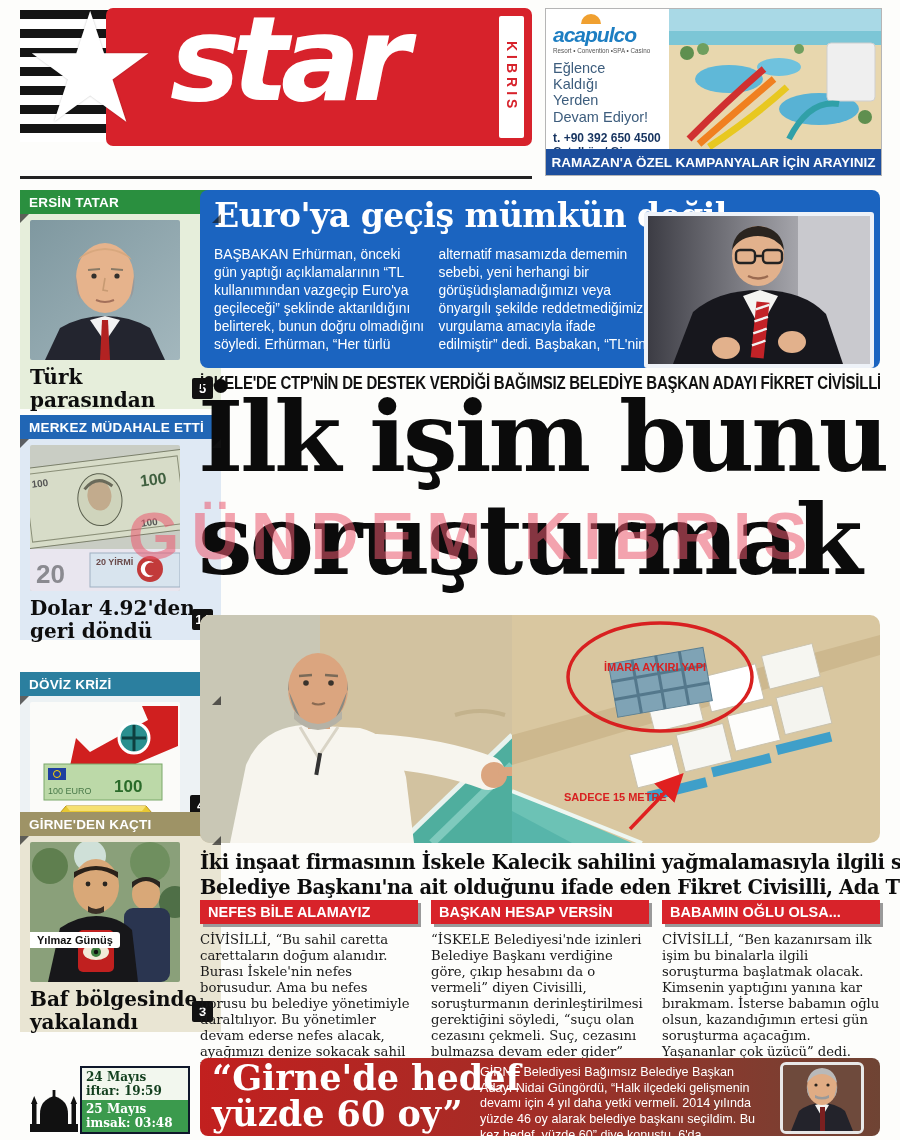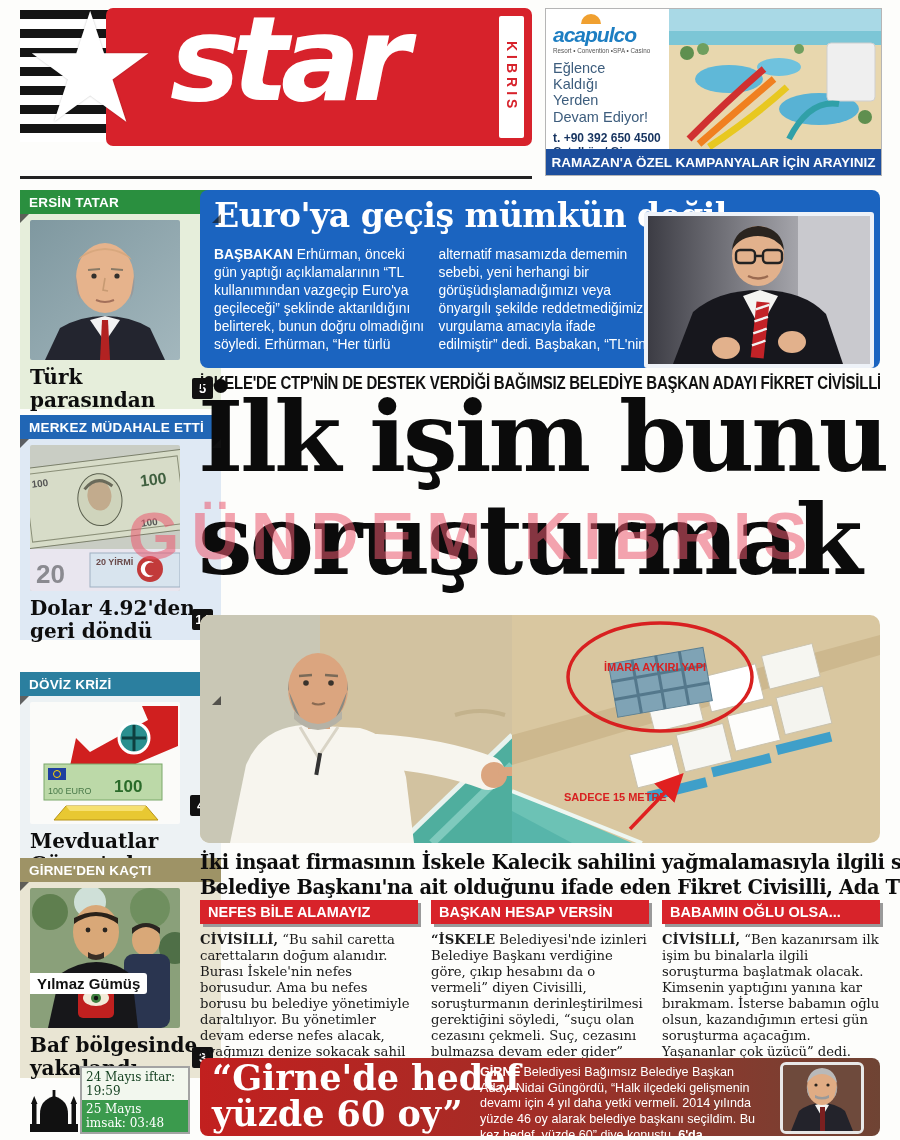--- a/index.html
+++ b/index.html
@@ -49,41 +49,41 @@
   .sb-body{position:relative;padding:6px 8px 8px 10px;box-sizing:border-box;}
   .sb-img{position:relative;width:150px;overflow:hidden;border-radius:2px;}
   .sb-img svg{display:block;}
   .sb-hl{font-family:"DejaVu Serif","Liberation Serif",serif;font-weight:bold;font-size:20px;line-height:1.17;
          color:#0d0d0d;margin-top:6px;white-space:pre-line;}
   .badge{position:absolute;width:21px;height:21px;background:#111;color:#fff;font-weight:bold;font-size:13px;
          display:flex;align-items:center;justify-content:center;border-radius:2px;}
   .sb1{top:190px;} .sb1 .sb-head{background:#2a8f3f;} .sb1 .sb-body{background:#e6eedb;height:195px;}
   .sb2{top:415px;} .sb2 .sb-head{background:#2166b5;} .sb2 .sb-body{background:#dfe9f4;height:201px;}
   .sb3{top:650px;} .sb3 .sb-head{background:#2b7f9f;margin-top:22px;} .sb3 .sb-body{background:#edf2f4;height:178px;}
-  .sb4{top:858px;} .sb4 .sb-head{background:#9e9366;} .sb4 .sb-body{background:#e9e5d3;height:196px;}
+  .sb4{top:812px;} .sb4 .sb-head{background:#9e9366;} .sb4 .sb-body{background:#e9e5d3;height:196px;}
   .b1{right:8px;bottom:10px;} .b2{right:8px;bottom:10px;} .b4{right:8px;bottom:10px;}
   .b3{right:10px;bottom:58px;}
-  .photo-cap{position:absolute;left:0;bottom:34px;background:#fff;color:#111;font-weight:bold;font-size:15px;
+  .photo-cap{position:absolute;left:0;bottom:34px;background:#fff;color:#111;font-weight:bold;font-size:11px;
              padding:2px 7px;border-radius:0 3px 3px 0;}
 
   .prayer{left:28px;top:1088px;width:162px;height:46px;display:flex;align-items:flex-end;}
   .mosque{width:52px;height:46px;flex:none;}
-  .prayer-box{flex:1;border:2px solid #a3a3a3;font-family:"DejaVu Serif","Liberation Serif",serif;font-weight:normal;}
+  .prayer-box{flex:1;border:2px solid #0f172a;font-family:"DejaVu Serif","Liberation Serif",serif;font-weight:bold;}
   .prayer-row1{background:#f2f7ee;color:#123f1e;font-size:12px;padding:2px 4px;}
   .prayer-row2{background:#3b9a4d;color:#fff;font-size:12px;padding:2px 4px;}
 
   
   .euro{left:200px;top:190px;width:680px;height:178px;background:#1b64c0;border-radius:8px;overflow:hidden;}
   .euro-hl{position:absolute;left:14px;top:6px;color:#fff;font-family:"DejaVu Serif","Liberation Serif",serif;
            font-weight:bold;font-size:33px;letter-spacing:-.5px;}
   .euro-cols{position:absolute;left:14px;top:56px;width:436px;height:116px;column-count:2;column-gap:13px;
              color:#fff;font-size:13.8px;line-height:1.3;overflow:hidden;}
   .euro-photo{position:absolute;right:6px;top:22px;width:222px;height:148px;border:4px solid #eef2f8;
               border-radius:3px;overflow:hidden;background:#555;}
-  .lead{font-weight:bold;}
+  .lead{font-weight:normal;}
 
   
   .kicker{left:200px;top:372px;width:680px;overflow:hidden;height:23px;}
   .kicker span{display:inline-block;font-weight:bold;font-size:19px;white-space:nowrap;
                transform:scaleX(.79);transform-origin:left center;letter-spacing:-.3px;}
   .bighl{left:198px;top:386px;width:690px;font-family:"DejaVu Serif","Liberation Serif",serif;font-weight:bold;
          font-size:97px;line-height:1.06;letter-spacing:-3px;color:#0b0b0b;}
   .watermark{left:128px;top:498px;z-index:6;font-size:66px;font-weight:bold;letter-spacing:12px;
              color:rgba(235,90,112,.55);white-space:nowrap;}
   .main-photo{left:200px;top:615px;width:680px;height:228px;border-radius:10px;overflow:hidden;display:flex;}

